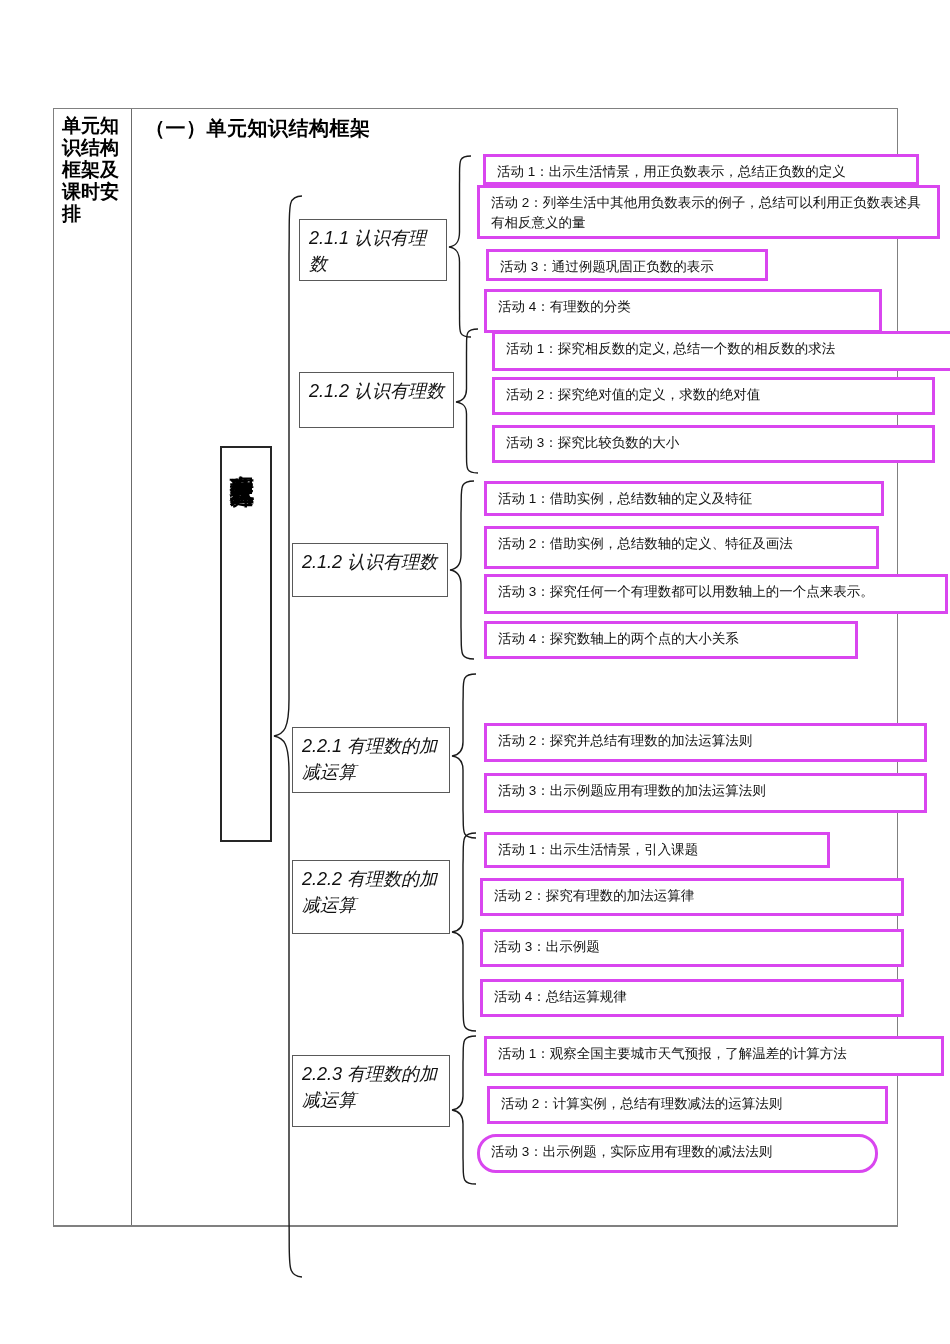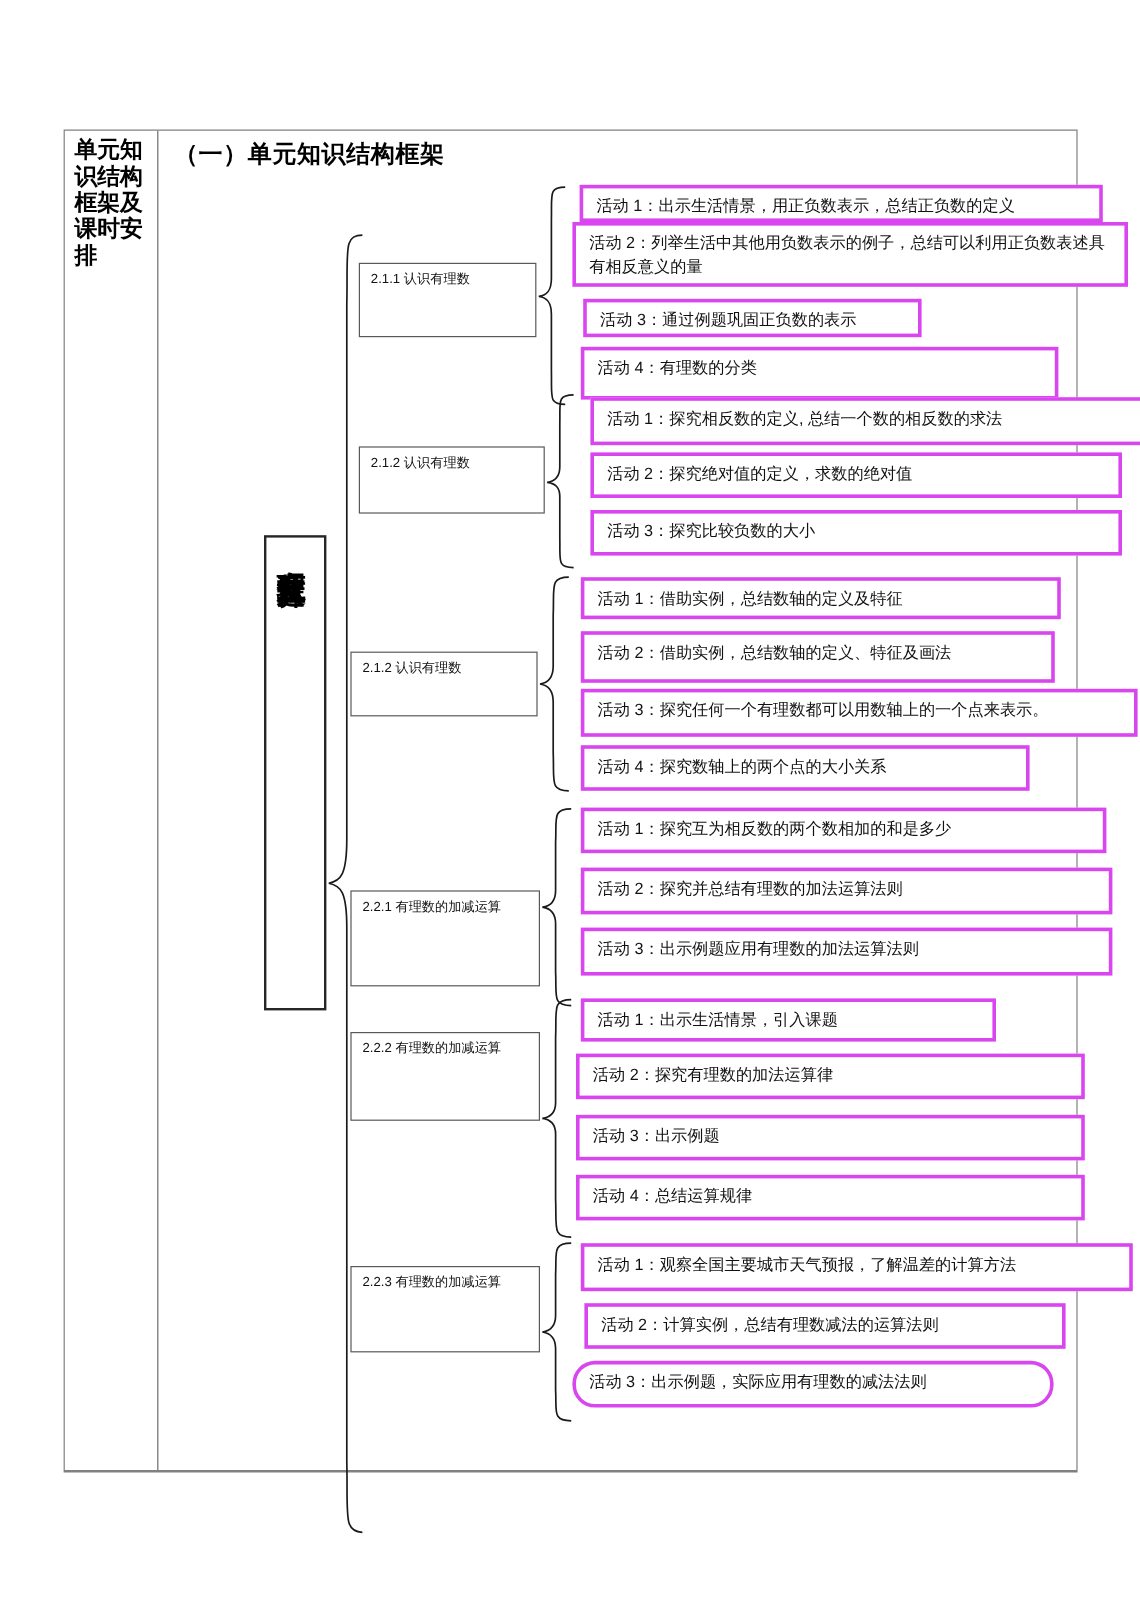--- a/index.html
+++ b/index.html
@@ -43,21 +43,21 @@
     font-size:24px;font-weight:bold;line-height:1.08;
     padding-top:9px;margin-left:7px;letter-spacing:1px;
   }
   
   .node-box{
     position:absolute;box-sizing:border-box;
     border:1px solid #595959;background:#fff;
   }
   .node-box .node-text{
     position:absolute;left:9px;top:6px;right:4px;
-    font-size:11px;line-height:1.42;color:#111;
+    font-size:18px;line-height:1.42;color:#111;font-style:italic;
   }
   .act-box{
     position:absolute;box-sizing:border-box;
     border:3px solid #d946ef;background:#fff;
   }
   .act-box .act-text{
     position:absolute;left:11px;top:5px;right:5px;
     font-size:13.5px;line-height:1.45;color:#111;
     white-space:nowrap;
   }
@@ -142,30 +142,27 @@
       <div class="act-box" style="left:352px;top:417px;width:395px;height:43px;">
         <div class="act-text">活动 2：借助实例，总结数轴的定义、特征及画法</div>
       </div>
       <div class="act-box" style="left:352px;top:465px;width:464px;height:40px;">
         <div class="act-text">活动 3：探究任何一个有理数都可以用数轴上的一个点来表示。</div>
       </div>
       <div class="act-box" style="left:352px;top:512px;width:374px;height:38px;">
         <div class="act-text">活动 4：探究数轴上的两个点的大小关系</div>
       </div>
 
-      <div class="node-box" style="left:160px;top:633px;width:158px;height:80px;">
+      <div class="node-box" style="left:160px;top:618px;width:158px;height:66px;">
         <div class="node-text">2.2.1 有理数的加减运算</div>
       </div>
       <svg class="brace-svg" style="left:318px;top:563px;width:30px;height:168px;" viewBox="0 0 30 168">
         <path d="M26 2 C10 2, 14 10, 13 30 L13 70 C13 79, 9 83, 2 84
                  C9 85, 13 89, 13 98 L13 138 C14 158, 10 166, 26 166"></path>
       </svg>
-      <div class="act-box" style="left:352px;top:564px;width:438px;height:38px;">
-        <div class="act-text">活动 1：探究互为相反数的两个数相加的和是多少</div>
-      </div>
       <div class="act-box" style="left:352px;top:614px;width:443px;height:39px;">
         <div class="act-text">活动 2：探究并总结有理数的加法运算法则</div>
       </div>
       <div class="act-box" style="left:352px;top:664px;width:443px;height:40px;">
         <div class="act-text">活动 3：出示例题应用有理数的加法运算法则</div>
       </div>
 
       <div class="node-box" style="left:160px;top:751px;width:158px;height:74px;">
         <div class="node-text">2.2.2 有理数的加减运算</div>
       </div>

